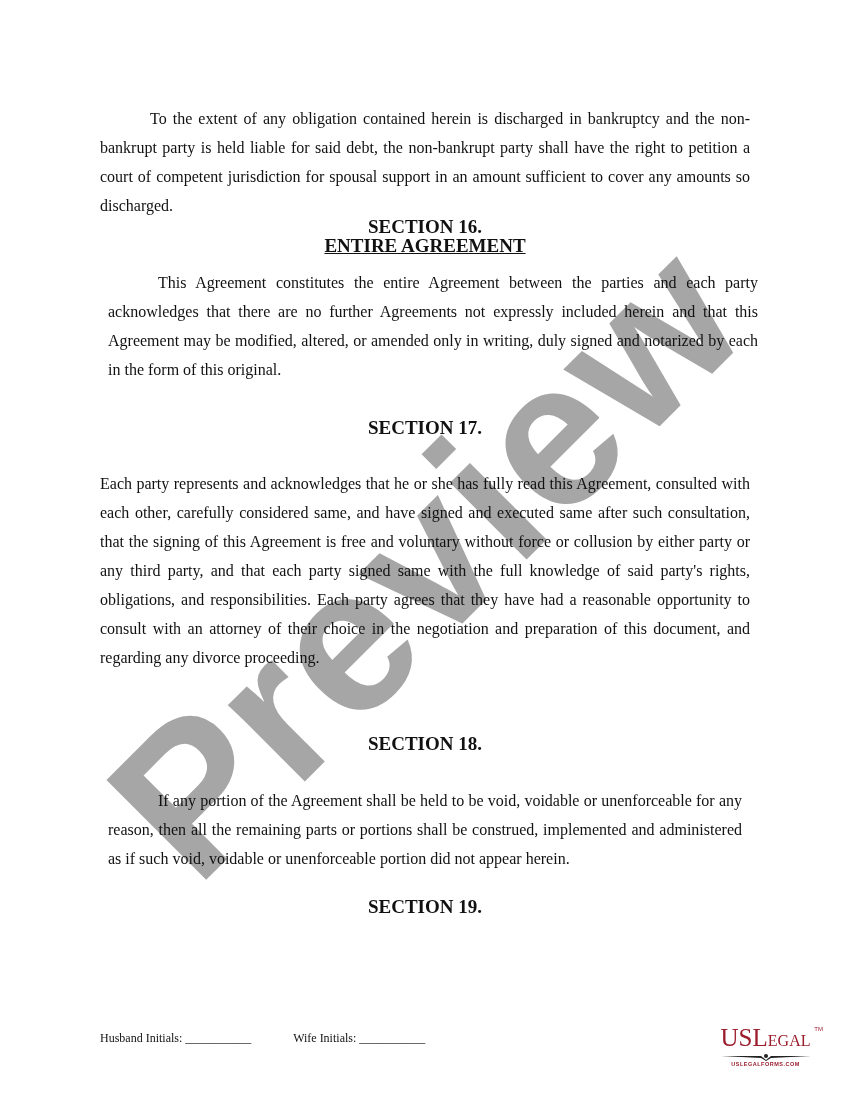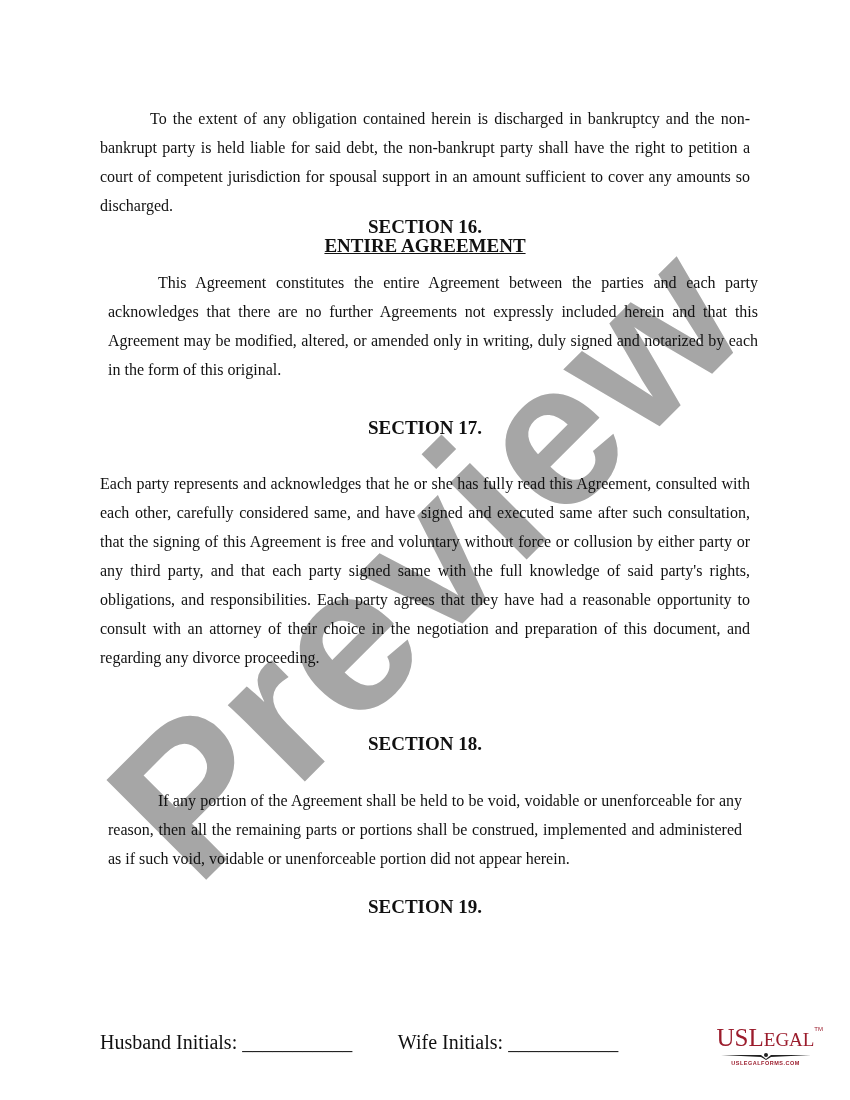--- a/index.html
+++ b/index.html
@@ -9,25 +9,25 @@
                font-family: "Liberation Sans", "DejaVu Sans", sans-serif; font-weight: bold;
                font-size: 205px; color: #a6a6a6; letter-spacing: 2px; white-space: nowrap; z-index: 0;
                line-height: 1; }
   .page { position: absolute; left: 100px; top: 0; width: 650px; z-index: 1; }
   .para { position: absolute; left: 0; width: 650px; font-size: 16px; line-height: 29px;
           text-align: justify; text-align-last: left; margin: 0; }
   .para.indent { text-indent: 50px; }
   .heading { position: absolute; left: 0; width: 650px; text-align: center; font-weight: bold;
              font-size: 19px; line-height: 19px; }
   .heading .title { text-decoration: underline; display: block; }
-  .footer { position: absolute; top: 1031px; left: 100px; font-size: 20px; z-index: 1; }
+  .footer { position: absolute; top: 1031px; left: 100px; font-size: 12px; z-index: 1; }
   .footer span { margin-right: 0; }
   .logo { position: absolute; left: 708px; top: 1026px; width: 115px; height: 42px; z-index: 1; text-align: center; }
   .logo .brand { font-family: "Liberation Serif", serif; color: #9b1c2c; font-size: 25px; letter-spacing: 0px; line-height: 24px; }
-  .logo .brand small { font-size: 19px; }
+  .logo .brand small { font-size: 16px; }
   .logo .tm { position: absolute; right: 0; top: 0; font-size: 6px; color: #9b1c2c; font-family: "Liberation Sans", sans-serif; }
   .logo .wing { display: block; margin: 1px auto 0; }
   .logo .url { font-family: "Liberation Sans", sans-serif; font-size: 5.5px; color: #9b1c2c; letter-spacing: 0.5px; font-weight: bold; }
 </style>
 </head>
 <body>
 
 <div class="watermark">Preview</div>
 
 <div class="page">

